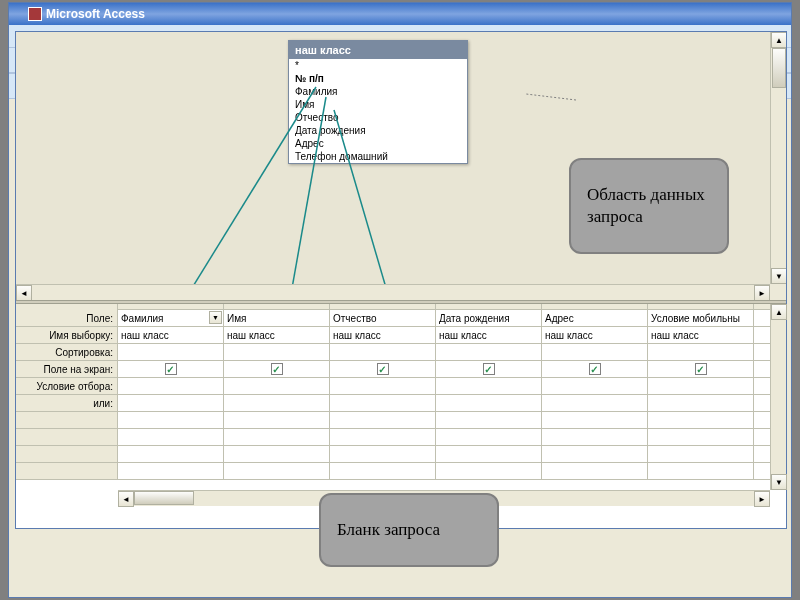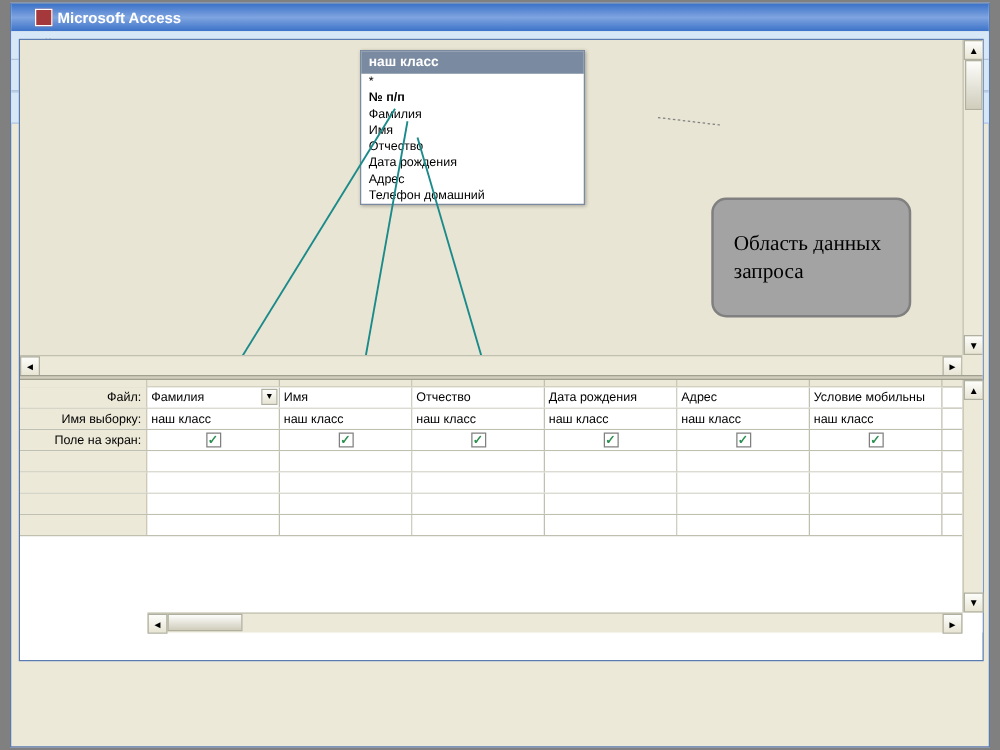--- a/index.html
+++ b/index.html
@@ -244,60 +244,87 @@
           <div class="grid-row" style="height:6px;background:#ece9d8">
             <div class="grid-label" style="height:6px"></div>
             <div class="grid-header-cell"></div>
               <div class="grid-header-cell"></div>
               <div class="grid-header-cell"></div>
               <div class="grid-header-cell"></div>
               <div class="grid-header-cell"></div>
               <div class="grid-header-cell"></div>
           </div>
           <div class="grid-row">
-            <div class="grid-label">Файл:</div>
+            <div class="grid-label">Поле:</div>
             <div class="grid-cell left-align">
                 <span>Фамилия</span>
                 <span class="dd-caret">▼</span>
               </div>
             <div class="grid-cell left-align">Имя</div>
             <div class="grid-cell left-align">Отчество</div>
             <div class="grid-cell left-align">Дата рождения</div>
             <div class="grid-cell left-align">Адрес</div>
             <div class="grid-cell left-align">Условие мобильны</div>
           </div>
           <div class="grid-row">
             <div class="grid-label">Имя выборку:</div>
             <div class="grid-cell left-align">наш класс</div>
             <div class="grid-cell left-align">наш класс</div>
             <div class="grid-cell left-align">наш класс</div>
             <div class="grid-cell left-align">наш класс</div>
             <div class="grid-cell left-align">наш класс</div>
             <div class="grid-cell left-align">наш класс</div>
           </div>
           <div class="grid-row">
+            <div class="grid-label">Сортировка:</div>
+            <div class="grid-cell"></div>
+            <div class="grid-cell"></div>
+            <div class="grid-cell"></div>
+            <div class="grid-cell"></div>
+            <div class="grid-cell"></div>
+            <div class="grid-cell"></div>
+          </div>
+          <div class="grid-row">
             <div class="grid-label">Поле на экран:</div>
             <div class="grid-cell">
                 <div class="checkbox">✓</div>
               </div>
             <div class="grid-cell">
                 <div class="checkbox">✓</div>
               </div>
             <div class="grid-cell">
                 <div class="checkbox">✓</div>
               </div>
             <div class="grid-cell">
                 <div class="checkbox">✓</div>
               </div>
             <div class="grid-cell">
                 <div class="checkbox">✓</div>
               </div>
             <div class="grid-cell">
                 <div class="checkbox">✓</div>
               </div>
+          </div>
+          <div class="grid-row">
+            <div class="grid-label">Условие отбора:</div>
+            <div class="grid-cell"></div>
+            <div class="grid-cell"></div>
+            <div class="grid-cell"></div>
+            <div class="grid-cell"></div>
+            <div class="grid-cell"></div>
+            <div class="grid-cell"></div>
+          </div>
+          <div class="grid-row">
+            <div class="grid-label">или:</div>
+            <div class="grid-cell"></div>
+            <div class="grid-cell"></div>
+            <div class="grid-cell"></div>
+            <div class="grid-cell"></div>
+            <div class="grid-cell"></div>
+            <div class="grid-cell"></div>
           </div>
           <div class="grid-row">
             <div class="grid-label"></div>
             <div class="grid-cell"></div>
               <div class="grid-cell"></div>
               <div class="grid-cell"></div>
               <div class="grid-cell"></div>
               <div class="grid-cell"></div>
               <div class="grid-cell"></div>
           </div>
@@ -336,13 +363,14 @@
         <div class="hscroll">
           <div class="arrow">◄</div>
           <div class="thumb"></div>
           <div class="arrow right">►</div>
         </div>
       </div>
     </div>
   </div>
 
   <div class="callout c1">Область данных запроса</div>
+  <div class="callout c2">Бланк запроса</div>
 </div>
 
 </body></html>

